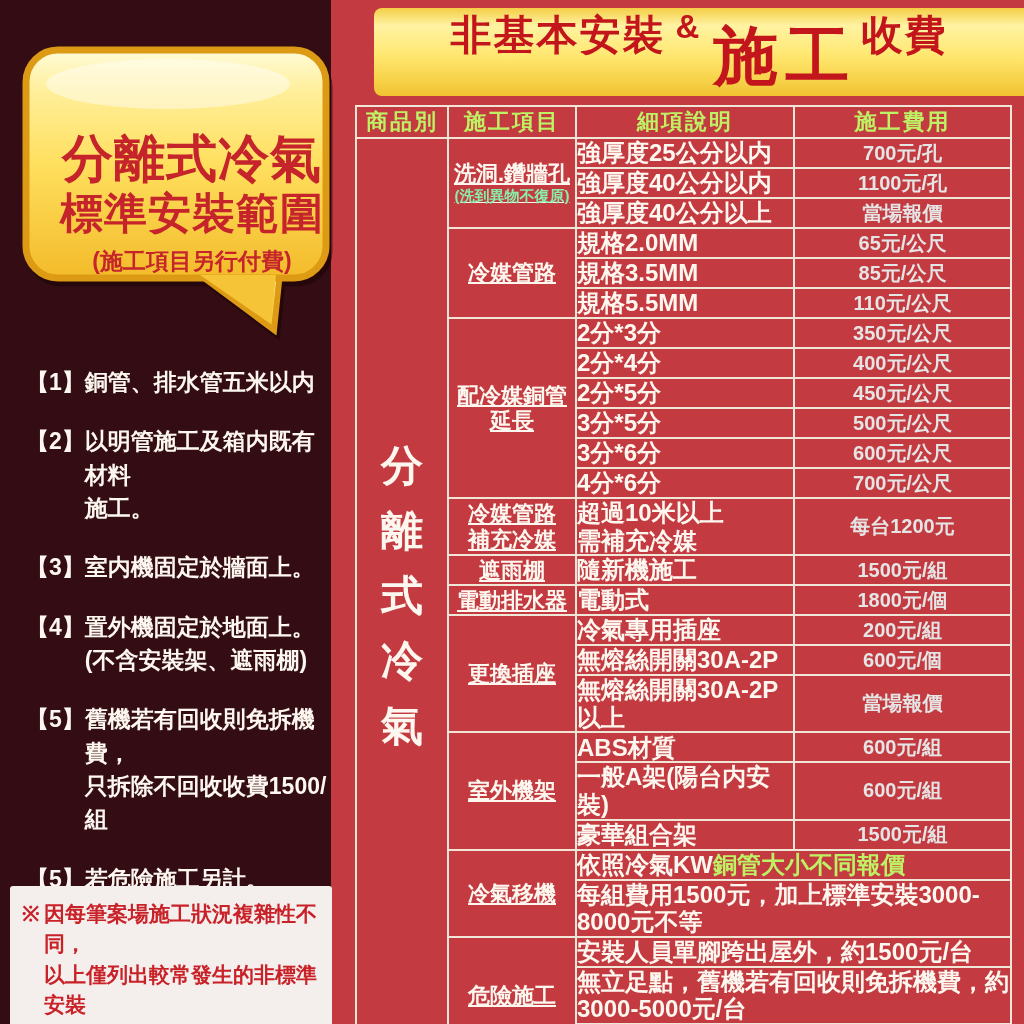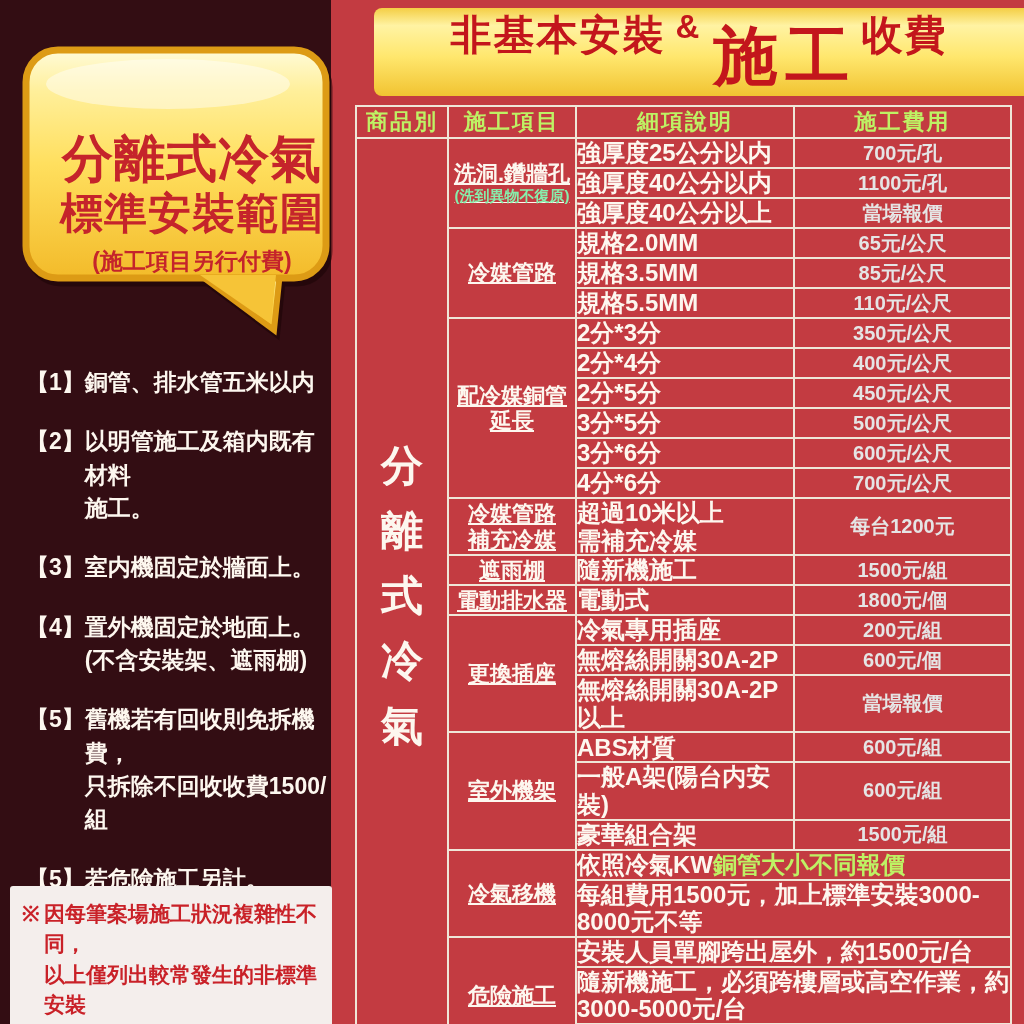--- a/index.html
+++ b/index.html
@@ -264,21 +264,21 @@
             <td class="detail-cell" colspan="2"><span>依照冷氣KW</span><span class="hl">銅管大小不同報價</span></td>
           </tr>
           <tr>
             <td class="detail-cell" colspan="2">每組費用1500元，加上標準安裝3000-8000元不等</td>
           </tr>
           <tr>
             <td class="label-cell" rowspan="3"><span class="lbl">危險施工</span></td>
             <td class="detail-cell" colspan="2">安裝人員單腳跨出屋外，約1500元/台</td>
           </tr>
           <tr>
-            <td class="detail-cell" colspan="2">隨新機施工，必須跨樓層或高空作業，約3000-5000元/台</td>
+            <td class="detail-cell" colspan="2">無立足點，舊機若有回收則免拆機費，約3000-5000元/台</td>
           </tr>
           <tr>
             <td class="detail-cell hl" colspan="2">太過危險本公司保留訂單接受與否之權利</td>
           </tr>
         </tbody>
     </table>
   </div>
 </div>
 
 </body></html>

